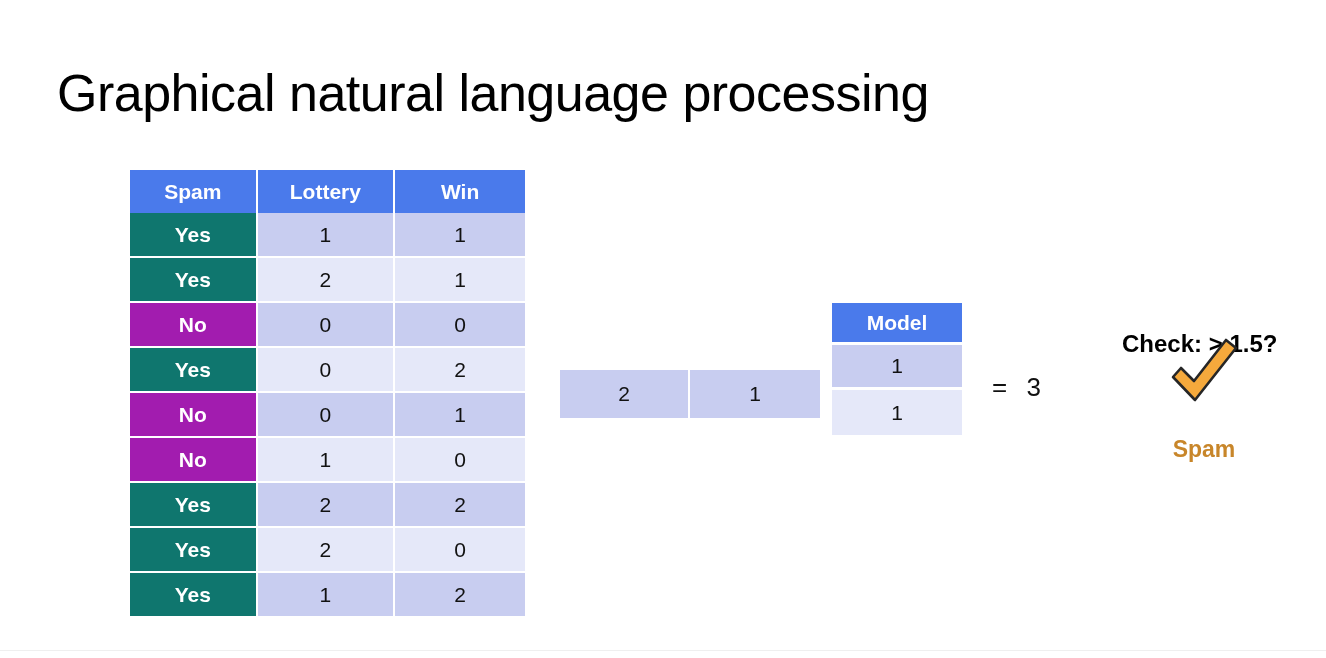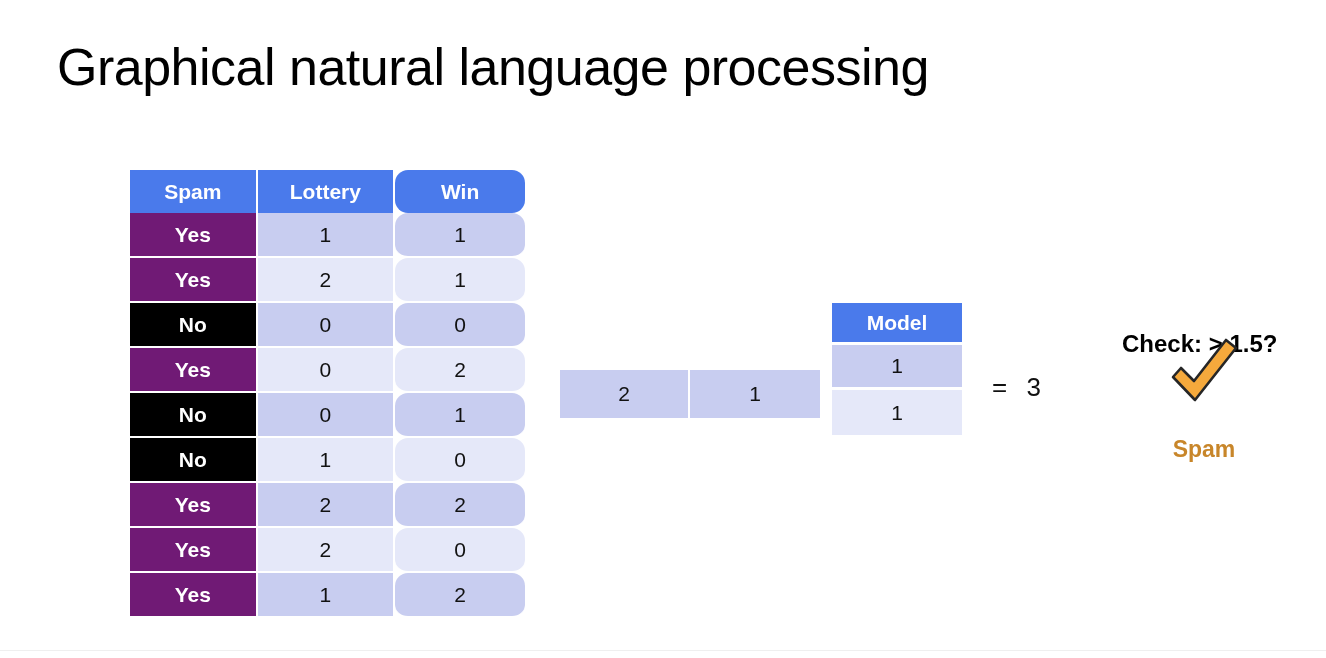--- a/index.html
+++ b/index.html
@@ -13,21 +13,21 @@
     position: relative;
     overflow: hidden;
     font-family: "Liberation Sans", sans-serif;
     background: #ffffff;
   }
 
   
   #slide-title {
     position: absolute;
     left: 57px;
-    top: 38px;
+    top: 64px;
     font-size: 52px;
     font-weight: 400;
     color: #000000;
     letter-spacing: -0.5px;
     white-space: nowrap;
     line-height: 1.15;
   }
 
   
   #dataset-table {
@@ -58,35 +58,35 @@
     border-right: 2px solid #ffffff;
   }
   .hdr.last { border-right: none; }
   .lbl {
     color: #ffffff;
     font-weight: bold;
     font-size: 21px;
     border-right: 2px solid #ffffff;
     border-bottom: 2px solid #ffffff;
   }
-  .lbl-yes { background: #701a75; }
-  .lbl-no  { background: #000000; }
+  .lbl-yes { background: #0f766e; }
+  .lbl-no  { background: #a21caf; }
   .val {
     color: #111111;
     font-weight: 400;
     font-size: 21px;
     border-right: 2px solid #ffffff;
     border-bottom: 2px solid #ffffff;
   }
   .val.last { border-right: none; }
   .val-dark  { background: #c8cdf0; }
   .val-light { background: #e5e8f9; }
   .colw-spam   { width: 130px; }
   .colw-lottery{ width: 140px; }
-  .colw-win    { width: 133px; border-radius: 13px; }
+  .colw-win    { width: 133px; }
 
   
   #input-vector {
     position: absolute;
     left: 560px;
     top: 370px;
     display: flex;
   }
   #input-vector .vcell {
     width: 130px;

